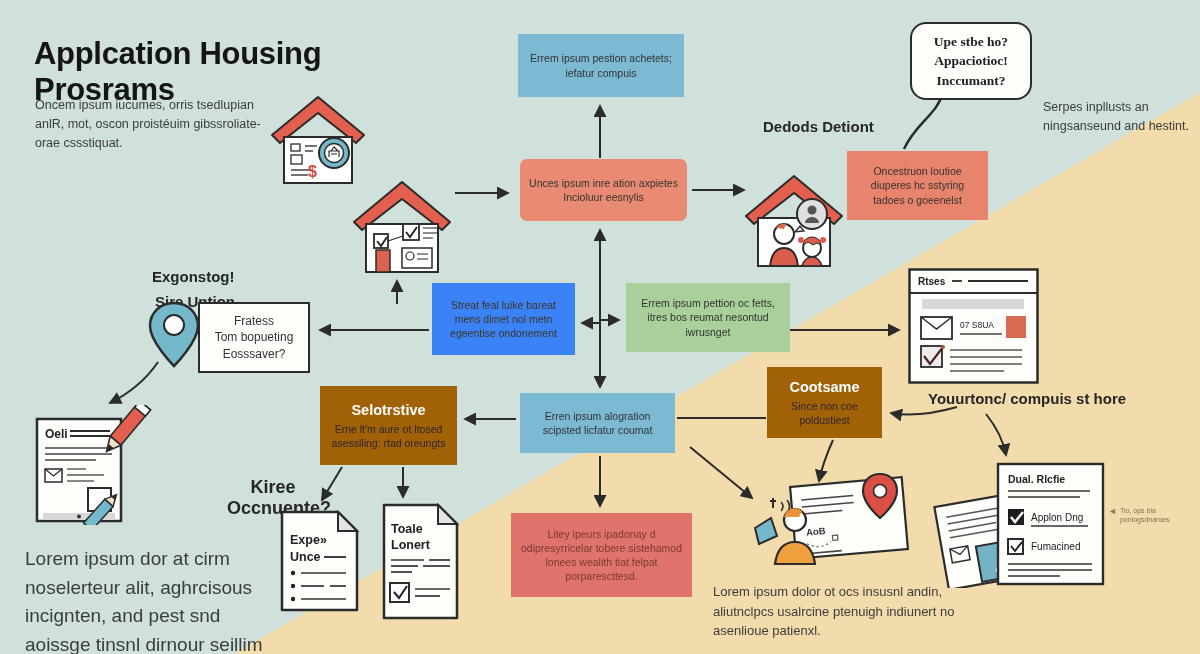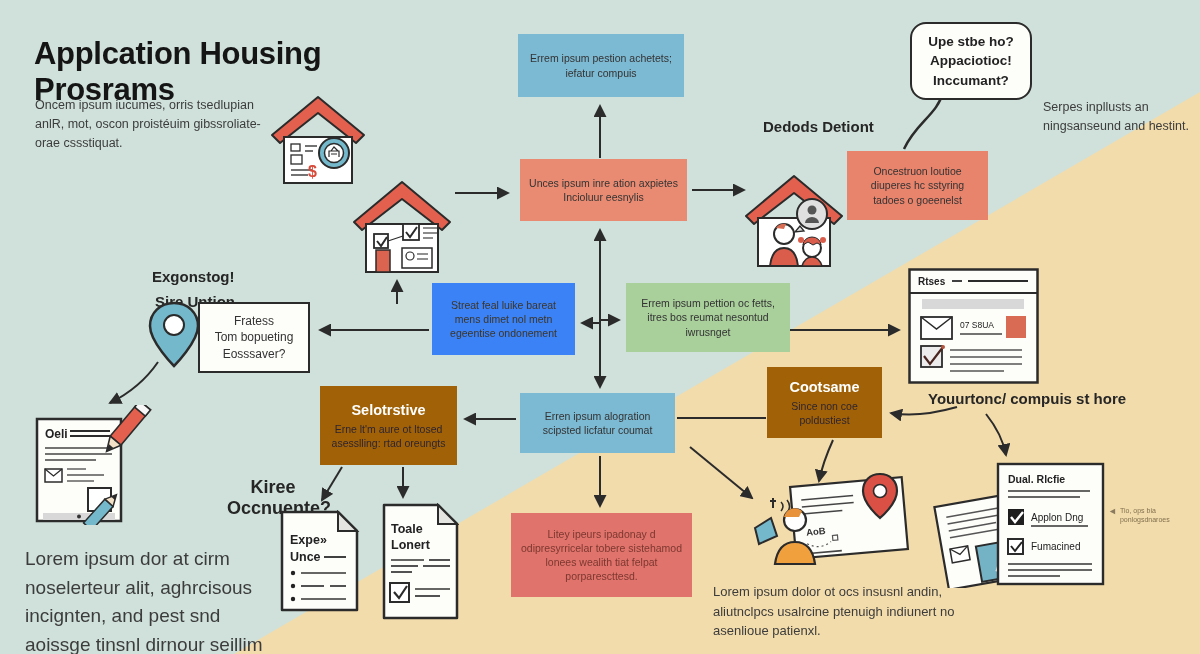--- a/index.html
+++ b/index.html
@@ -74,21 +74,21 @@
     </g>
   </svg>
 
   <div class="abs title" style="left:34px;top:36px;width:430px;">Applcation Housing Prosrams</div>
   <div class="abs para" style="left:35px;top:96px;width:238px;">Oncem ipsum iucumes, orris tsedlupian anlR, mot, oscon proistéuim gibssroliate- orae cssstiquat.</div>
 
   <div class="abs box c-blue" style="left:518px;top:34px;width:166px;height:63px;">
     <span>Errem ipsum pestion achetets; iefatur compuis</span>
   </div>
 
-  <div class="abs bubble" style="left:910px;top:22px;width:118px;height:74px;">
+  <div class="abs bubble" style="left:910px;top:22px;width:118px;height:74px;font-family:Liberation Serif, serif;">
     <span>Upe stbe ho?</span>
     <span>Appaciotioc!</span>
     <span>Inccumant?</span>
   </div>
 
   <div class="abs para" style="left:1043px;top:98px;width:150px;">Serpes inpllusts an ningsanseund and hestint.</div>
 
   <div class="abs label" style="left:763px;top:118px;">Dedods Detiont</div>
 
   <div class="abs box c-salmon" style="left:847px;top:151px;width:141px;height:69px;">
@@ -125,21 +125,21 @@
       <line x1="73" y1="55" x2="87" y2="55" stroke="#666" stroke-width="1.5"></line>
       <line x1="73" y1="60" x2="83" y2="60" stroke="#666" stroke-width="1.5"></line>
       <rect x="26" y="72" width="14" height="22" fill="#da6450" stroke="#2b2b2b" stroke-width="1.5"></rect>
       <rect x="52" y="70" width="30" height="20" fill="#fff" stroke="#2b2b2b" stroke-width="1.5"></rect>
       <circle cx="60" cy="78" r="4" fill="none" stroke="#2b2b2b" stroke-width="1.2"></circle>
       <line x1="67" y1="76" x2="78" y2="76" stroke="#555" stroke-width="1.3"></line>
       <line x1="67" y1="81" x2="78" y2="81" stroke="#555" stroke-width="1.3"></line>
     </svg>
   </div>
 
-  <div class="abs box c-salmon2" style="left:520px;top:159px;width:167px;height:62px;">
+  <div class="abs box c-salmon2" style="left:520px;top:159px;width:167px;height:62px;border-radius:7px;">
     <span>Unces ipsum inre ation axpietes Incioluur eesnylis</span>
   </div>
 
   <div class="abs" style="left:742px;top:172px;">
     <svg width="104" height="100" viewBox="0 0 104 100">
       <polygon points="52,4 4,44 12,52 52,21 92,52 100,44" fill="#e2604d" stroke="#2b2b2b" stroke-width="2" stroke-linejoin="round"></polygon>
       <rect x="16" y="46" width="72" height="48" fill="#fff" stroke="#2b2b2b" stroke-width="2"></rect>
       <circle cx="70" cy="42" r="15" fill="#e0e0e0" stroke="#2b2b2b" stroke-width="2"></circle>
       <circle cx="70" cy="38" r="4.5" fill="#555"></circle>
       <path d="M63,51 a7,6 0 0 1 14,0 z" fill="#555"></path>

